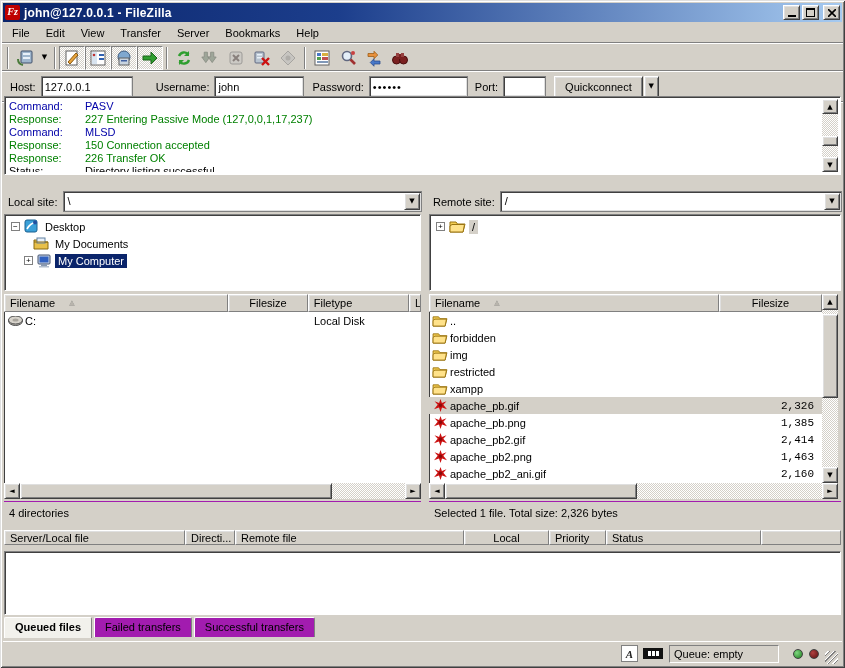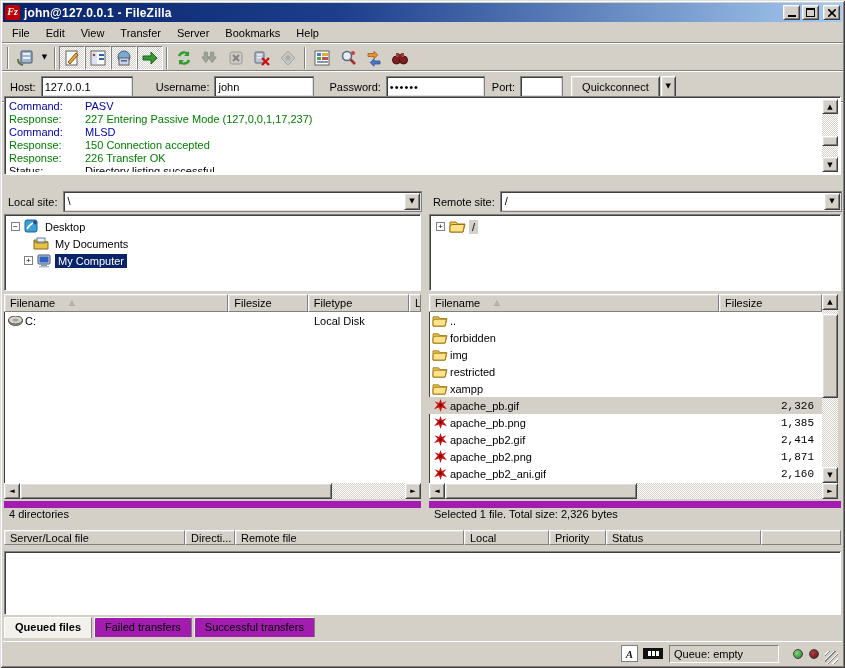--- a/index.html
+++ b/index.html
@@ -40,21 +40,21 @@
              background-image: repeating-conic-gradient(#ffffff 0% 25%, #D4D0C8 0% 50%); background-size:2px 2px; }
   .tbtn.off svg { filter:grayscale(85%) opacity(.55); }
   .ddbtn { width:13px; height:24px; display:flex; align-items:center; justify-content:center; }
   .arrowglyph { font-family:"DejaVu Sans", sans-serif; font-size:7px; line-height:1; }
 
   
   #quickbar { position:absolute; top:73px; left:4px; right:4px; height:27px; display:flex; align-items:center; }
   #quickbar label { margin:0 6px 0 6px; }
   #quickbar input { height:19px; border:none; outline:none; font:11px "Liberation Sans",sans-serif; padding:2px 3px;
                     background:#fff; box-shadow: inset 1px 1px 0 #404040, inset -1px -1px 0 #DFDFDF, 0 0 0 1px #808080; }
-  #host-input { width:90px; } #user-input { width:98px; } #pass-input { width:97px; letter-spacing:1px;} #port-input { width:41px; }
+  #host-input { width:90px; } #user-input { width:88px; } #pass-input { width:97px; letter-spacing:1px;} #port-input { width:41px; }
   #qc-btn { margin-left:9px; height:22px; padding:0 10px; font:11px "Liberation Sans",sans-serif; display:flex; align-items:center; }
   #qc-dd { height:22px; width:15px; display:flex; align-items:center; justify-content:center; margin-left:1px; }
 
   
   #logpane { position:absolute; top:96px; left:4px; width:837px; height:79px; }
   #loglines { position:absolute; inset:2px 18px 2px 2px; background:#fff; overflow:hidden; padding:1px 0 0 2px; }
   .logline { line-height:13px; white-space:nowrap; }
   .loglabel { display:inline-block; width:76px; }
   .c-cmd { color:#0000A8; } .c-resp { color:#008000; } .c-status { color:#000; }
 
@@ -80,35 +80,35 @@
               font:8px "Liberation Mono",monospace; line-height:7px; margin-right:4px; }
   .tlabel { padding:1px 3px; }
   .sel-active { background:#0A246A; color:#fff; }
   .sel-inactive { background:#D4D0C8; }
   .ticon { margin-right:3px; display:inline-flex; }
 
   
   .listheader { position:absolute; top:294px; height:18px; display:flex; }
   .hcell { background:#D4D0C8; border:1px solid; border-color:#FFFFFF #808080 #808080 #FFFFFF;
            box-shadow: inset 1px 1px 0 #DFDFDF; padding:2px 5px; display:flex; align-items:center; overflow:hidden; white-space:nowrap; }
-  .hcell.right { justify-content:flex-start; }
+  .hcell.right { justify-content:center; }
   .sortarrow { font-family:"DejaVu Sans",sans-serif; font-size:7px; color:#B8B4AC; text-shadow:0 0 0 #808080; margin-left:14px; }
 
   
   .listbody { position:absolute; top:312px; height:171px; background:#fff; overflow:hidden;
               box-shadow: inset 1px 0 0 #404040, inset -0px 0 0 #404040; }
   .lrow { height:17px; display:flex; align-items:center; white-space:nowrap; }
   .lrow .name { flex:1; overflow:hidden; }
   .lrow .sz { width:100px; text-align:right; padding-right:8px;font-family:Liberation Mono, monospace; }
   .lrow.sel { background:#D4D0C8; }
   .ficon { width:16px; display:inline-flex; justify-content:center; margin:0 2px 0 3px; }
 
   .hscroll { position:absolute; top:483px; height:16px; }
-  .statusline { position:absolute; top:501px; height:23px; display:flex; padding-left:5px;
-                border-top:7px solid #a21caf; }
+  .statusline { position:absolute; top:501px; height:23px; display:flex; align-items:center; padding-left:5px;
+                border-top:1px solid #a21caf; }
 
   
   #queueheader { position:absolute; top:530px; left:4px; right:4px; height:15px; display:flex; }
   #queuebody { position:absolute; top:551px; left:4px; right:4px; height:64px; }
   
   #tabsrow { position:absolute; top:617px; left:4px; right:4px; height:22px; display:flex; align-items:flex-start; }
   .tab { height:20px; padding:3px 10px 0 10px; margin-right:2px; border:1px solid; border-color:#FFFFFF #808080 #808080 #FFFFFF;
          background:#a21caf; border-bottom:none; border-radius:2px 2px 0 0; }
   .tab.active { background:#F2F1EC; font-weight:bold; height:21px; }
 
@@ -269,21 +269,21 @@
       </svg>
     </div>
   </div>
   <div class="groove" style="top:70px"></div>
 
   <div id="quickbar">
     <label>Host:</label>
     <input id="host-input" value="127.0.0.1" style="">
     <label style="margin-left:24px">Username:</label>
     <input id="user-input" value="john" style="">
-    <label style="margin-left:16px">Password:</label>
+    <label style="margin-left:9px">Password:</label>
     <input id="pass-input" value="••••••" style="">
     <label style="margin-left:8px">Port:</label>
     <input id="port-input" value="" style="">
     <div id="qc-btn" class="raised">
         <span>Quickconnect</span>
       </div>
     <div id="qc-dd" class="raised">
         <span class="arrowglyph">▼</span>
       </div>
   </div>
@@ -507,21 +507,21 @@
       <span class="sz">2,414</span>
     </div>
     <div class="lrow">
       <span class="ficon">
           <svg width="13" height="13" viewBox="0 0 12 12">
             <path d="M6 0 L7.3 3.8 L11.5 2 L8.6 5.4 L12 9.5 L7.4 7.9 L6 12 L4.6 7.9 L0 9.5 L3.4 5.4 L0.5 2 L4.7 3.8 Z" fill="#CC1111"></path>
             <circle cx="6" cy="5.8" r="1.6" fill="#8A0A0A"></circle>
           </svg>
         </span>
       <span class="name">apache_pb2.png</span>
-      <span class="sz">1,871</span>
+      <span class="sz">1,463</span>
     </div>
     <div class="lrow">
       <span class="ficon">
           <svg width="13" height="13" viewBox="0 0 12 12">
             <path d="M6 0 L7.3 3.8 L11.5 2 L8.6 5.4 L12 9.5 L7.4 7.9 L6 12 L4.6 7.9 L0 9.5 L3.4 5.4 L0.5 2 L4.7 3.8 Z" fill="#CC1111"></path>
             <circle cx="6" cy="5.8" r="1.6" fill="#8A0A0A"></circle>
           </svg>
         </span>
       <span class="name">apache_pb2_ani.gif</span>
       <span class="sz">2,160</span>

